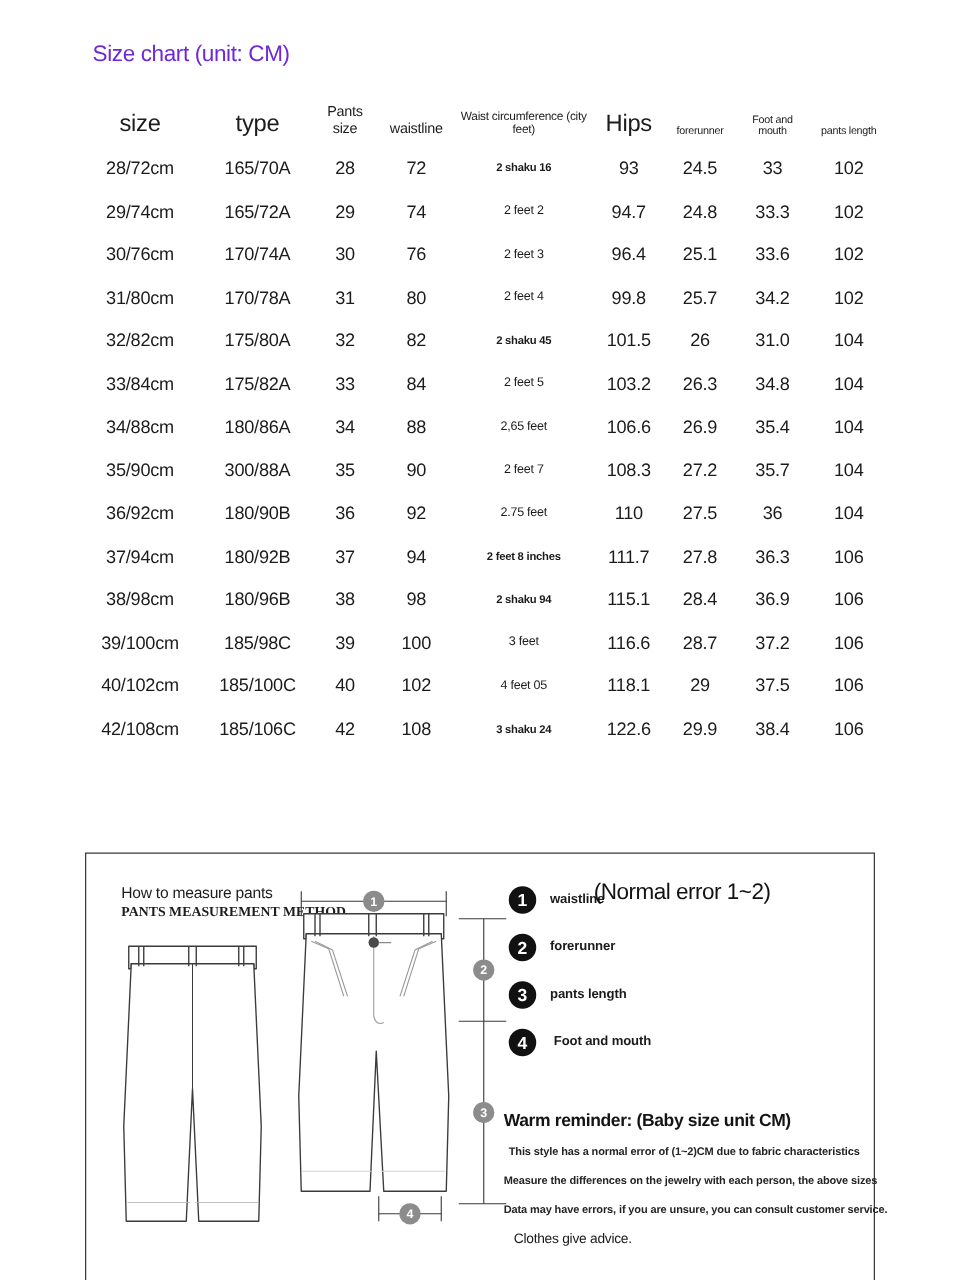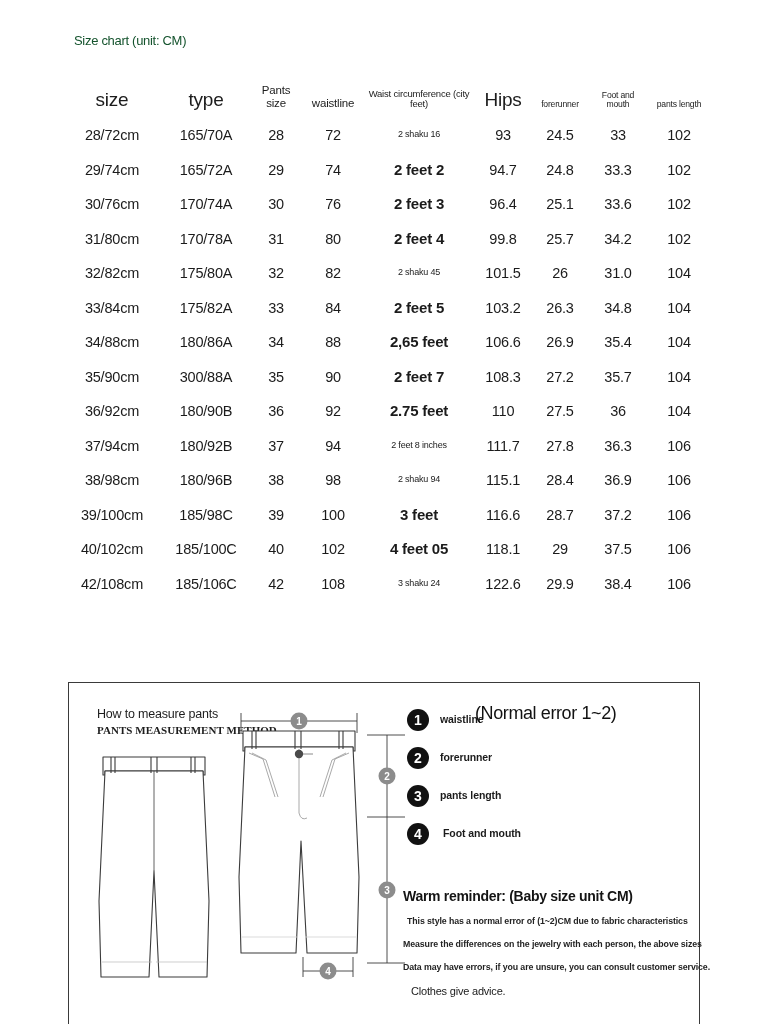--- a/index.html
+++ b/index.html
@@ -14,24 +14,24 @@
   #page {
     position: relative;
     width: 768px; height: 1024px;
     background: #fff;
   }
 
   
   #chart-title {
     position: absolute;
     left: 74px; top: 33px;
-    font-size: 13px;
+    font-size: 18px;
     font-weight: 500;
     letter-spacing: -0.3px;
-    color: #14532d;
+    color: #6d28d9;
     white-space: nowrap;
   }
 
   
   #size-table {
     position: absolute;
     left: 62px; top: 70px;
     width: 648px;
     border-collapse: collapse;
     table-layout: fixed;
@@ -64,22 +64,22 @@
   #size-table td {
     text-align: center;
     vertical-align: middle;
     height: 34.5px;
     padding: 0 1px;
     color: #1b1b1b;
     letter-spacing: -0.2px;
   }
   td.d-main  { font-size: 14.5px; }
   td.d-num   { font-size: 14.5px; }
-  td.d-waist { font-size: 15px; font-weight: 700; line-height: 1.08; }
-  td.d-waist.small { font-size: 9px; font-weight: 400; }
+  td.d-waist { font-size: 10px; font-weight: 400; line-height: 1.08; }
+  td.d-waist.small { font-size: 9px; font-weight: 700; }
 
   
   #measure-panel {
     position: absolute;
     left: 68px; top: 682px;
     width: 632px; height: 364px;
     border: 1.6px solid #3a3a3a;
     background: #fff;
   }
 

